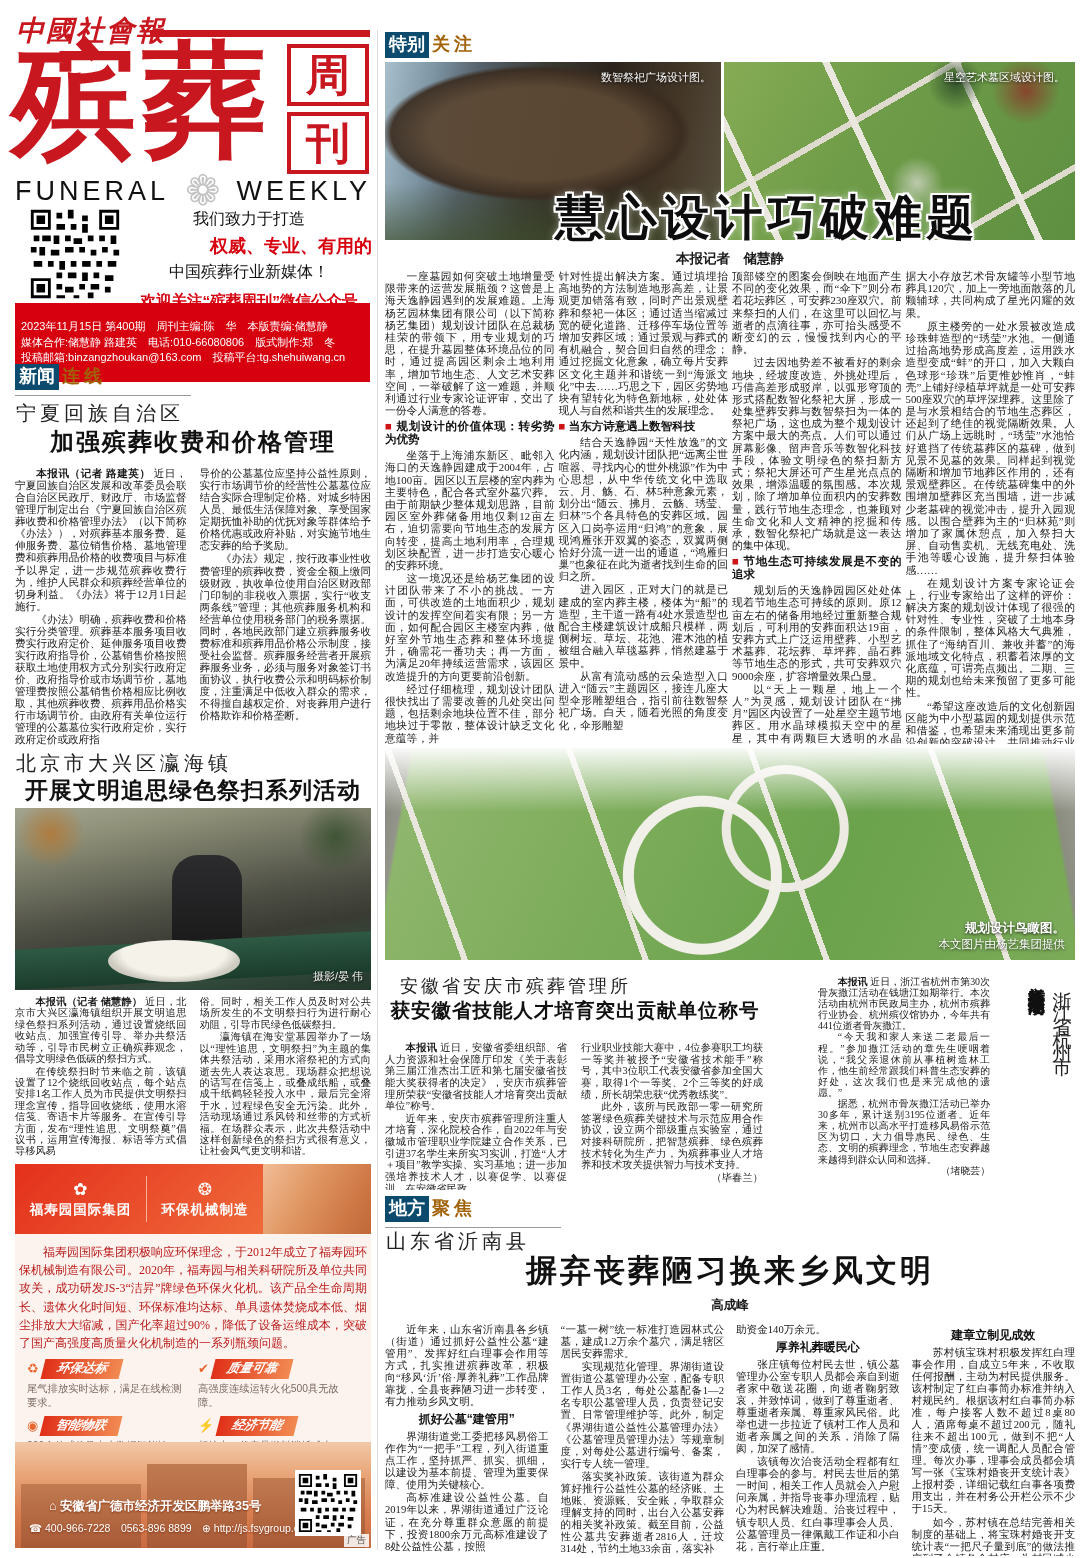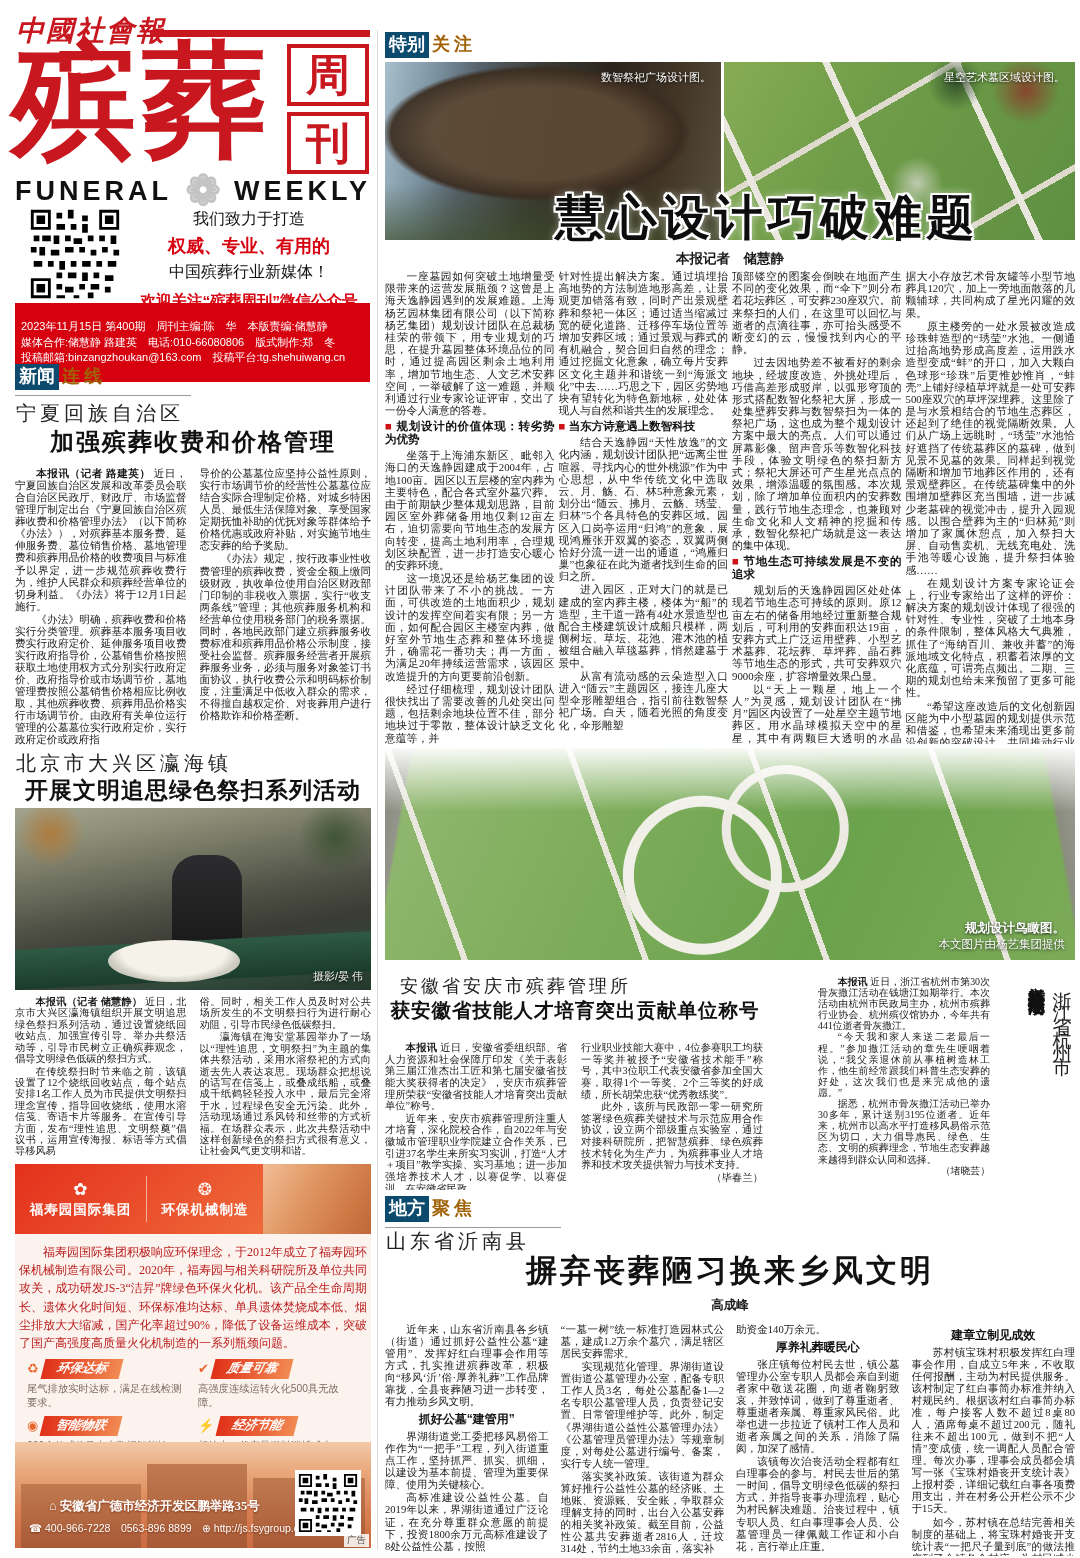--- a/index.html
+++ b/index.html
@@ -7,27 +7,27 @@
         font-family:"Liberation Serif",serif;color:#1a1a1a;}
   .abs{position:absolute;}
   
   #mh-logo{left:16px;top:12px;font-size:28px;font-weight:bold;font-style:italic;color:#c8171e;letter-spacing:2px;}
   #mh-bar{left:150px;top:30px;width:220px;height:7px;background:#c8171e;}
   #mh-title{left:12px;top:38px;font-size:124px;line-height:1.04;font-weight:900;color:#c8171e;letter-spacing:6px;}
   #mh-boxes{left:287px;top:44px;width:83px;}
   .mbox{width:74px;height:54px;border:4px solid #c8171e;display:flex;align-items:center;justify-content:center;
         font-size:44px;font-weight:900;color:#c8171e;margin-bottom:6px;background:#fff;}
   #mh-english{left:15px;top:170px;width:356px;display:flex;align-items:center;justify-content:space-between;
-        font-family:"Liberation Sans",sans-serif;font-size:27px;font-weight:bold;letter-spacing:4px;color:#111;}
+        font-family:"Liberation Sans",sans-serif;font-size:27px;font-weight:normal;letter-spacing:4px;color:#111;}
   #mh-flower{font-size:42px;color:#c4c4c4;letter-spacing:0;line-height:1;}
   .qr{background:#fff;}
   #mh-qr{left:28px;top:207px;width:94px;height:94px;}
   #mh-slogans{left:126px;top:206px;width:246px;text-align:center;font-family:"Liberation Sans",sans-serif;}
   .sl1,.sl3{font-size:16px;margin:3px 0;color:#111;}
-  .sl2{font-size:18px;font-weight:bold;color:#d6000f;margin:4px 0;}
+  .sl2{font-size:18px;font-weight:bold;color:#d6000f;margin:4px 0;text-align:right;}
   .sl4{font-size:15.5px;font-weight:bold;color:#d6000f;margin-top:8px;}
   #mh-info{left:15px;top:303px;width:355px;box-sizing:border-box;background:#d6000f;color:#fff;
         font-family:"Liberation Sans",sans-serif;font-size:11px;line-height:1.42;padding:16px 6px;}
   
   .sec-head{display:flex;align-items:baseline;font-family:"Liberation Sans",sans-serif;font-weight:bold;
         font-size:18px;border-bottom:1px solid #9a9a9a;width:176px;padding-bottom:5px;}
   .sec-tag{background:#0c4a6e;color:#fff;padding:0 4px 2px;}
   .sec-rest{letter-spacing:4px;margin-left:3px;color:#a16207;}
   #sec-news{left:15px;top:364px;}
   #sec-special{left:385px;top:32px;}
@@ -77,21 +77,21 @@
   .feat .ribbon{display:inline-block;background:linear-gradient(90deg,#e03018,#f28a52);color:#fff;
      font-family:"Liberation Sans",sans-serif;font-style:italic;font-weight:bold;font-size:12.5px;
      padding:1px 14px 2px;transform:skewX(-14deg);}
   .feat .desc{font-family:"Liberation Sans",sans-serif;font-size:10.3px;color:#7a6a62;margin-top:3px;line-height:1.3;}
   #ad-factory{position:absolute;left:0;bottom:0;width:356px;height:106px;overflow:hidden;
      background:linear-gradient(#f2c9a8 0%,#e9a87b 28%,#d97f52 66%,#c96a40 100%);}
   .bld{position:absolute;background:linear-gradient(#c07a50,#a85a36);}
   .bld1{left:6px;bottom:0;width:120px;height:64px;}
   .bld2{left:132px;bottom:0;width:100px;height:84px;}
   .bld3{left:238px;bottom:0;width:112px;height:70px;}
-  #ad-addr{position:absolute;left:34px;top:56px;color:#fff;font-family:Liberation Serif, serif;
+  #ad-addr{position:absolute;left:34px;top:56px;color:#fff;font-family:Liberation Sans, sans-serif;
      font-size:12.5px;font-weight:bold;text-shadow:0 1px 2px rgba(120,40,10,.8);}
   #ad-contact{position:absolute;left:14px;top:80px;color:#fff;font-family:"Liberation Sans",sans-serif;
      font-size:10.5px;text-shadow:0 1px 2px rgba(120,40,10,.8);}
   #ad-qr{position:absolute;right:10px;bottom:12px;width:62px;height:62px;background:#fff;padding:2px;}
   #ad-mark{position:absolute;right:2px;bottom:1px;font-size:9.5px;color:#555;background:rgba(255,255,255,.85);
      padding:0 3px;font-family:"Liberation Sans",sans-serif;}
   
   #vline{left:377px;top:30px;width:1px;height:1520px;background:#dcdcdc;}
   
   #sf-photo-left{left:385px;top:62px;width:336px;height:178px;overflow:hidden;
@@ -384,21 +384,21 @@
       </div>
     <div class="col">
         <p class="para cont">“一墓一树”统一标准打造园林式公墓，建成1.2万余个墓穴，满足辖区居民安葬需求。</p>
         <p class="para">实现规范化管理。界湖街道设置街道公墓管理办公室，配备专职工作人员3名，每处公墓配备1—2名专职公墓管理人员，负责登记安置、日常管理维护等。此外，制定《界湖街道公益性公墓管理办法》《公墓管理员管理办法》等规章制度，对每处公墓进行编号、备案，实行专人统一管理。</p>
         <p class="para">落实奖补政策。该街道为群众算好推行公益性公墓的经济账、土地账、资源账、安全账，争取群众理解支持的同时，出台入公墓安葬的相关奖补政策。截至目前，公益性公墓共安葬逝者2816人，迁坟314处，节约土地33余亩，落实补</p>
       </div>
     <div class="col">
         <p class="para cont">助资金140万余元。</p>
         <p class="subhead">厚养礼葬暖民心</p>
         <p class="para">张庄镇每位村民去世，镇公墓管理办公室专职人员都会亲自到逝者家中敬送花圈，向逝者鞠躬致哀，并致悼词，做到了尊重逝者、尊重逝者亲属、尊重家风民俗。此举也进一步拉近了镇村工作人员和逝者亲属之间的关系，消除了隔阂，加深了感情。</p>
-        <p class="para">该镇每次治丧活动全程都有红白理事会的参与。村民去世后的第一时间，倡导文明绿色低碳的祭扫方式，并指导丧事办理流程，贴心为村民解决难题。治丧过程中，镇专职人员、红白事理事会人员、公墓管理员一律佩戴工作证和小白花，言行举止庄重。</p>
+        <p class="para">该镇每次治丧活动全程都有红白理事会的参与。村民去世后的第一时间，相关工作人员就会入户慰问亲属，并指导丧事办理流程，贴心为村民解决难题。治丧过程中，镇专职人员、红白事理事会人员、公墓管理员一律佩戴工作证和小白花，言行举止庄重。</p>
       </div>
     <div class="col">
         <p class="subhead">建章立制见成效</p>
         <p class="para">苏村镇宝珠村积极发挥红白理事会作用，自成立5年来，不收取任何报酬，主动为村民提供服务。该村制定了红白事简办标准并纳入村规民约。根据该村红白事简办标准，每户接客人数不超过8桌80人，酒席每桌不超过200元，随礼往来不超出100元，做到不把“人情”变成债，统一调配人员配合管理。每次办事，理事会成员都会填写一张《宝珠村婚丧开支统计表》上报村委，详细记载红白事各项费用支出，并在村务公开栏公示不少于15天。</p>
         <p class="para">如今，苏村镇在总结完善相关制度的基础上，将宝珠村婚丧开支统计表“一把尺子量到底”的做法推广到了全镇各个村庄，为村民减少相关开支，实现节俭治丧。</p>
       </div>
   </div>
 
 </div>
 

